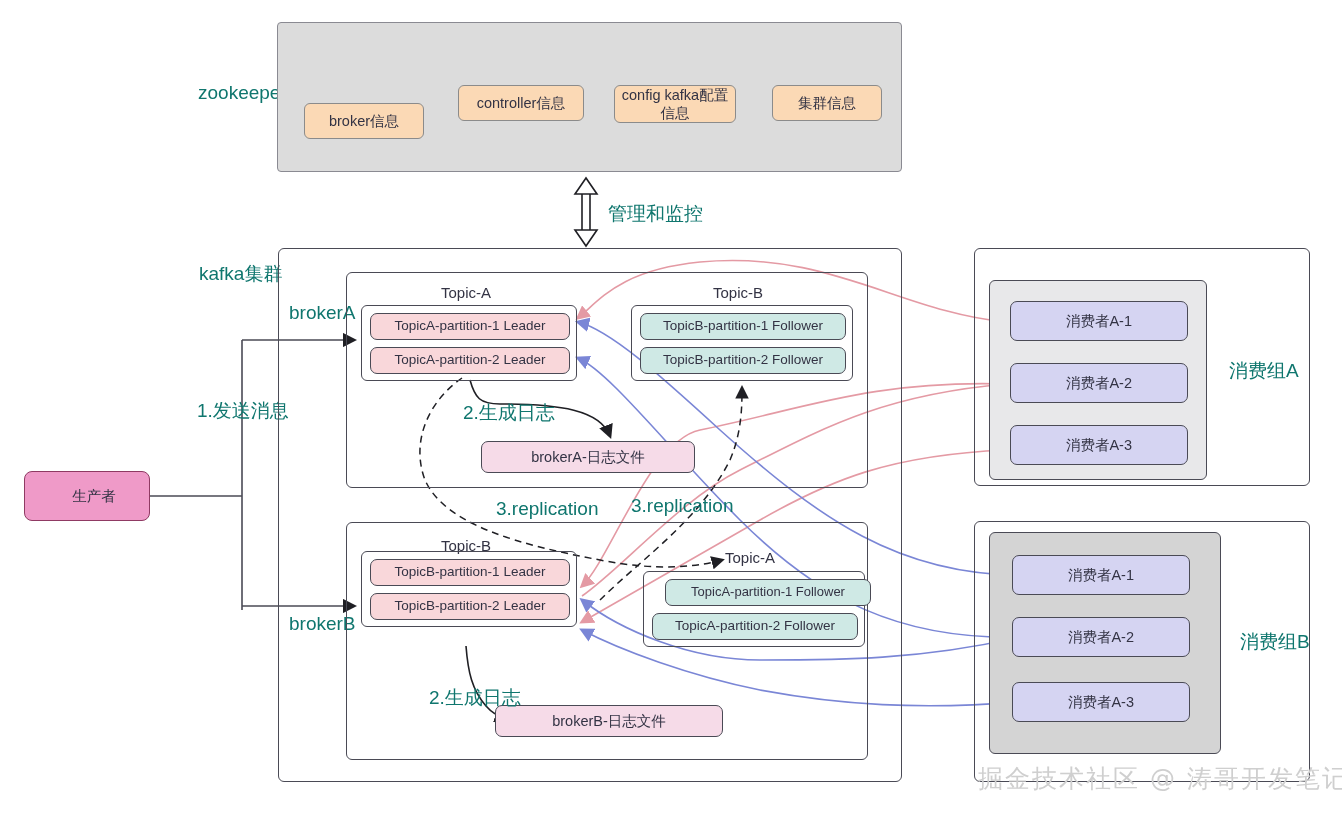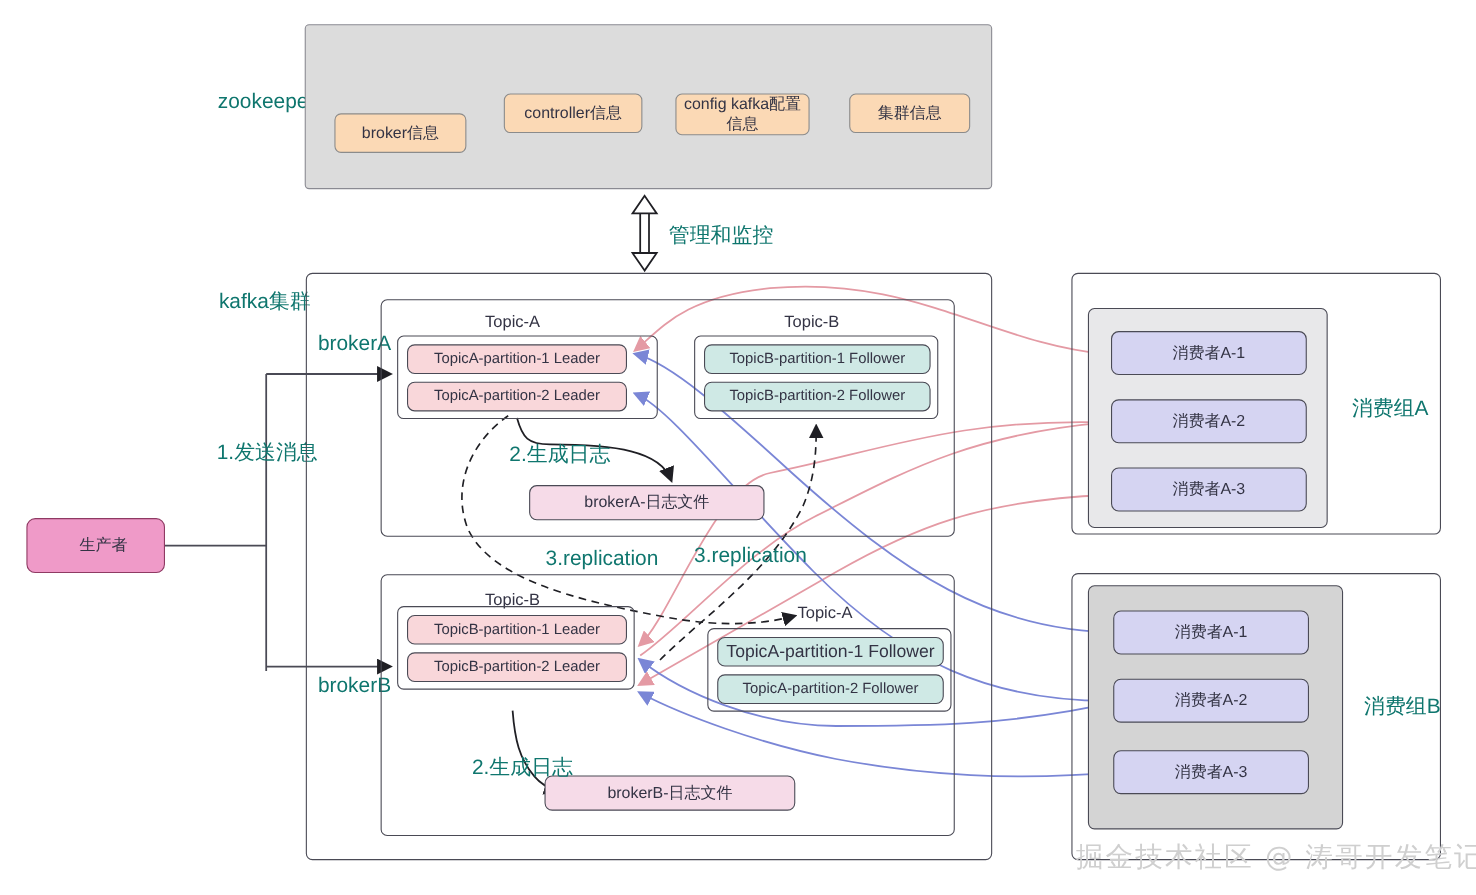--- a/index.html
+++ b/index.html
@@ -152,21 +152,21 @@
   <div class="abs node n-pink-strong" style="left:24px;top:471px;width:126px;height:50px;padding-left:20px;">生产者</div>
   <div class="abs lbl" style="left:197px;top:398px;">1.发送消息</div>
 
   <div class="abs lbl" style="left:199px;top:261px;">kafka集群</div>
   <div class="abs outline" style="left:278px;top:248px;width:624px;height:534px;"></div>
 
   <div class="abs lbl" style="left:289px;top:302px;">brokerA</div>
   <div class="abs outline" style="left:346px;top:272px;width:522px;height:216px;">
 
     <div class="topic-title" style="left:94px;top:11px;">Topic-A</div>
-    <div class="partgroup" style="left:14px;top:32px;width:237px;height:76px;">
+    <div class="partgroup" style="left:14px;top:32px;width:216px;height:76px;">
       <div class="abs node n-pink-soft" style="left:8px;top:7px;width:200px;height:27px;font-size:13.5px;">TopicA-partition-1 Leader</div>
       <div class="abs node n-pink-soft" style="left:8px;top:41px;width:200px;height:27px;font-size:13.5px;">TopicA-partition-2 Leader</div>
     </div>
 
     <div class="topic-title" style="left:366px;top:11px;">Topic-B</div>
     <div class="partgroup" style="left:284px;top:32px;width:222px;height:76px;">
       <div class="abs node n-teal" style="left:8px;top:7px;width:206px;height:27px;font-size:13.5px;">TopicB-partition-1 Follower</div>
       <div class="abs node n-teal" style="left:8px;top:41px;width:206px;height:27px;font-size:13.5px;">TopicB-partition-2 Follower</div>
     </div>
 
@@ -178,21 +178,21 @@
   <div class="abs outline" style="left:346px;top:522px;width:522px;height:238px;">
 
     <div class="topic-title" style="left:94px;top:14px;">Topic-B</div>
     <div class="partgroup" style="left:14px;top:28px;width:216px;height:76px;">
       <div class="abs node n-pink-soft" style="left:8px;top:7px;width:200px;height:27px;font-size:13.5px;">TopicB-partition-1 Leader</div>
       <div class="abs node n-pink-soft" style="left:8px;top:41px;width:200px;height:27px;font-size:13.5px;">TopicB-partition-2 Leader</div>
     </div>
 
     <div class="topic-title" style="left:378px;top:26px;">Topic-A</div>
     <div class="partgroup" style="left:296px;top:48px;width:222px;height:76px;">
-      <div class="abs node n-teal" style="left:8px;top:7px;width:206px;height:27px;font-size:16px;">TopicA-partition-1 Follower</div>
+      <div class="abs node n-teal" style="left:21px;top:7px;width:206px;height:27px;font-size:13px;">TopicA-partition-1 Follower</div>
       <div class="abs node n-teal" style="left:8px;top:41px;width:206px;height:27px;font-size:13.5px;">TopicA-partition-2 Follower</div>
     </div>
 
     <div class="abs node n-pink-log" style="left:148px;top:182px;width:228px;height:32px;">brokerB-日志文件</div>
   </div>
   <div class="abs lbl" style="left:429px;top:685px;">2.生成日志</div>
 
   <div class="abs lbl" style="left:496px;top:498px;">3.replication</div>
   <div class="abs lbl" style="left:631px;top:495px;">3.replication</div>
 

